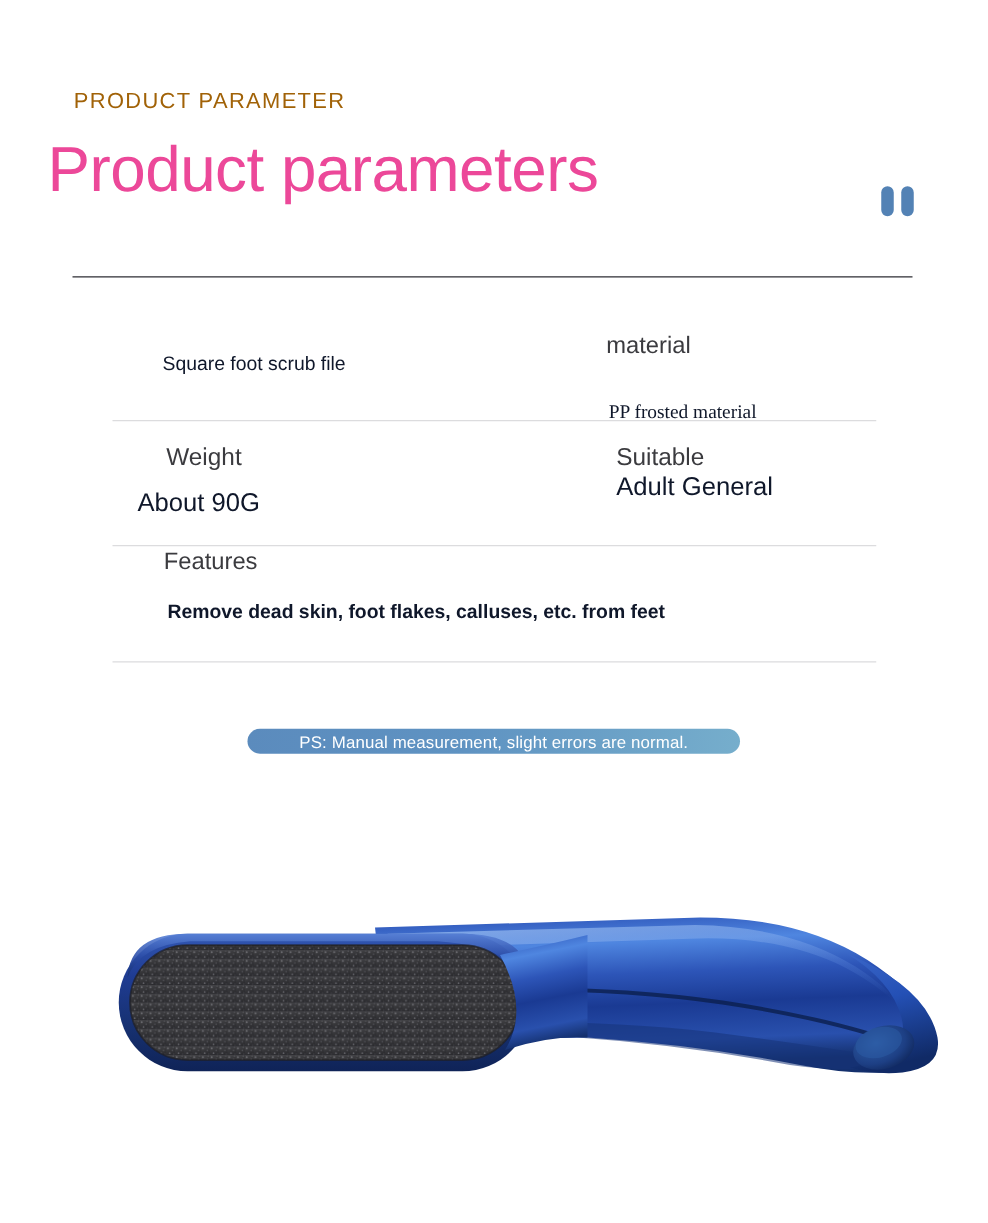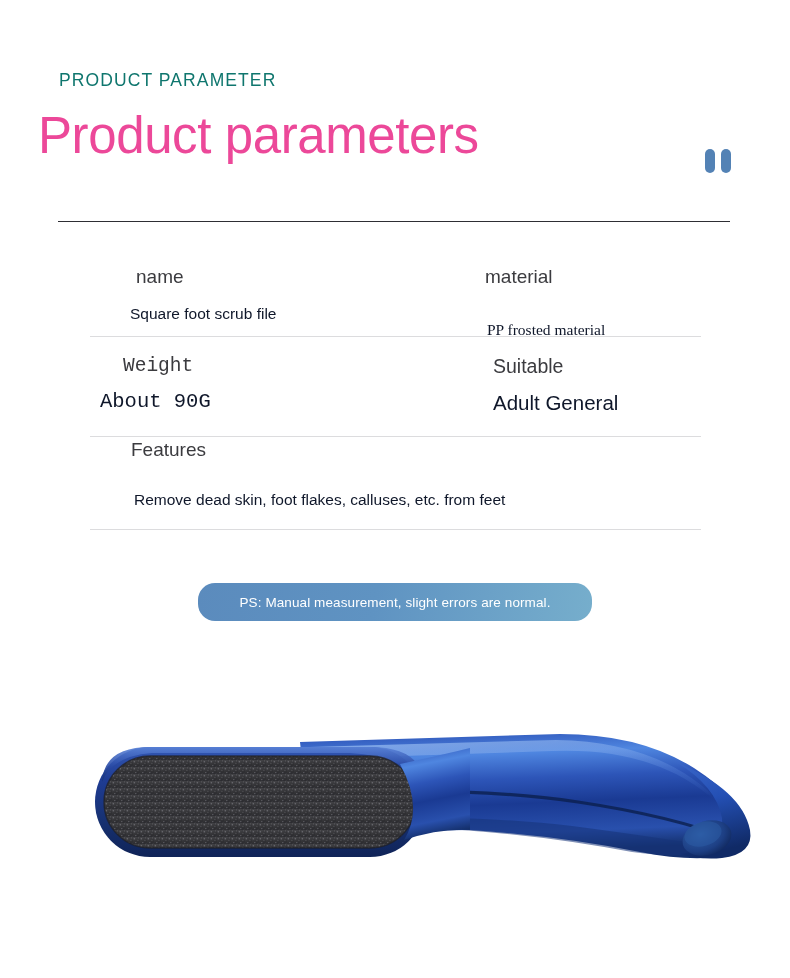--- a/index.html
+++ b/index.html
@@ -18,21 +18,21 @@
   }
 
   
   .header { position: absolute; left: 0; top: 0; width: 790px; height: 210px; }
 
   .eyebrow {
     position: absolute;
     left: 59px; top: 70px;
     font-size: 17.5px;
     letter-spacing: 1.1px;
-    color: #0f766e;
+    color: #a16207;
     font-weight: 400;
     white-space: nowrap;
   }
 
   .page-title {
     position: absolute;
     left: 38px; top: 105px;
     font-size: 51px;
     line-height: 62px;
     font-weight: 400;
@@ -86,33 +86,33 @@
     white-space: nowrap;
   }
   .cell.big .k { font-size: 19.5px; }
   .cell.big .v { font-size: 20.5px; }
 
   .c-name      { left: 136px; top: 266px; }
   .c-name .v   { margin-left: -6px; margin-top: 17px; }
   .c-material  { left: 485px; top: 266px; }
   .c-material .v { margin-left: 2px; margin-top: 33px; font-family: Liberation Serif, serif; }
 
-  .c-weight    { left: 123px; top: 355px; font-family: Liberation Mono, monospace; }
+  .c-weight    { left: 133px; top: 355px; }
   .c-weight .v { margin-left: -23px; margin-top: 13px; }
   .c-suitable  { left: 493px; top: 355px; }
-  .c-suitable .v { margin-left: 0px; margin-top: 13px; }
+  .c-suitable .v { margin-left: 0px; }
 
   .c-features  { left: 131px; top: 439px; }
-  .c-features .v { margin-left: 3px; margin-top: 30px; }
+  .c-features .v { margin-left: 3px; margin-top: 20px; font-weight: bold; }
 
   
   .ps-banner {
     position: absolute;
     left: 198px; top: 583px;
-    width: 394px; height: 38px;
+    width: 394px; height: 20px;
     border-radius: 17px;
     background: linear-gradient(100deg, #5b8bbd 0%, #5f93c2 45%, #76aecc 100%);
     display: flex; align-items: center; justify-content: center;
     color: #ffffff;
     font-size: 13.5px;
     letter-spacing: 0.1px;
     white-space: nowrap;
   }
 
   
@@ -135,21 +135,20 @@
     <div class="bar"></div>
     <div class="bar"></div>
   </div>
 </div>
 
 <div class="spec-table">
 
   <div class="rule-top"></div>
 
   <div class="cell c-name">
-    <div class="k">name</div>
     <div class="v">Square foot scrub file</div>
   </div>
   <div class="cell c-material">
     <div class="k">material</div>
     <div class="v">PP frosted material</div>
   </div>
   <div class="rule-light rule-r1"></div>
 
   <div class="cell c-weight big">
     <div class="k">Weight</div>

